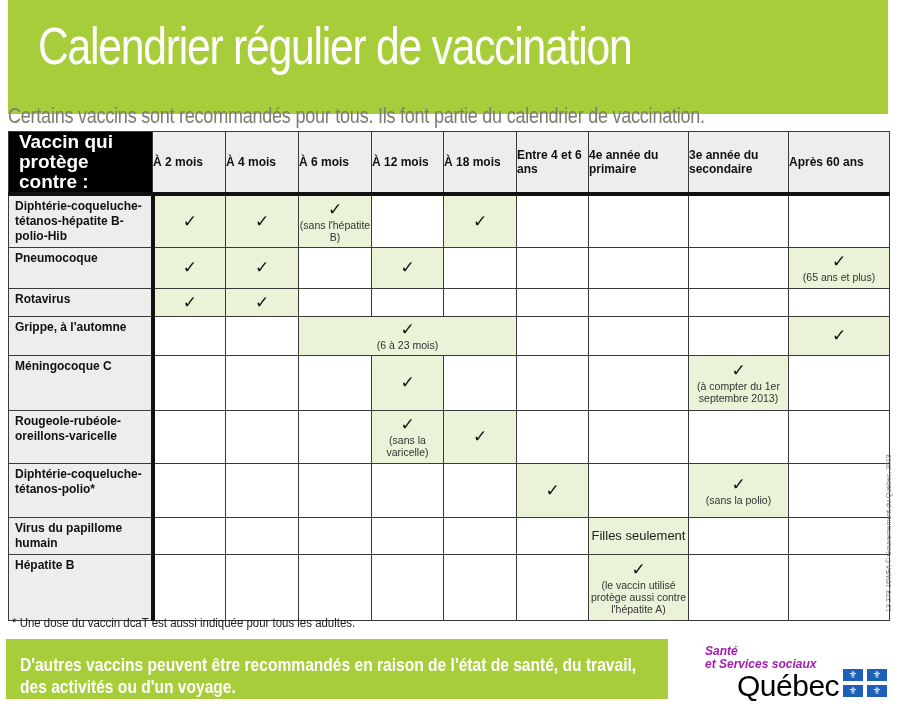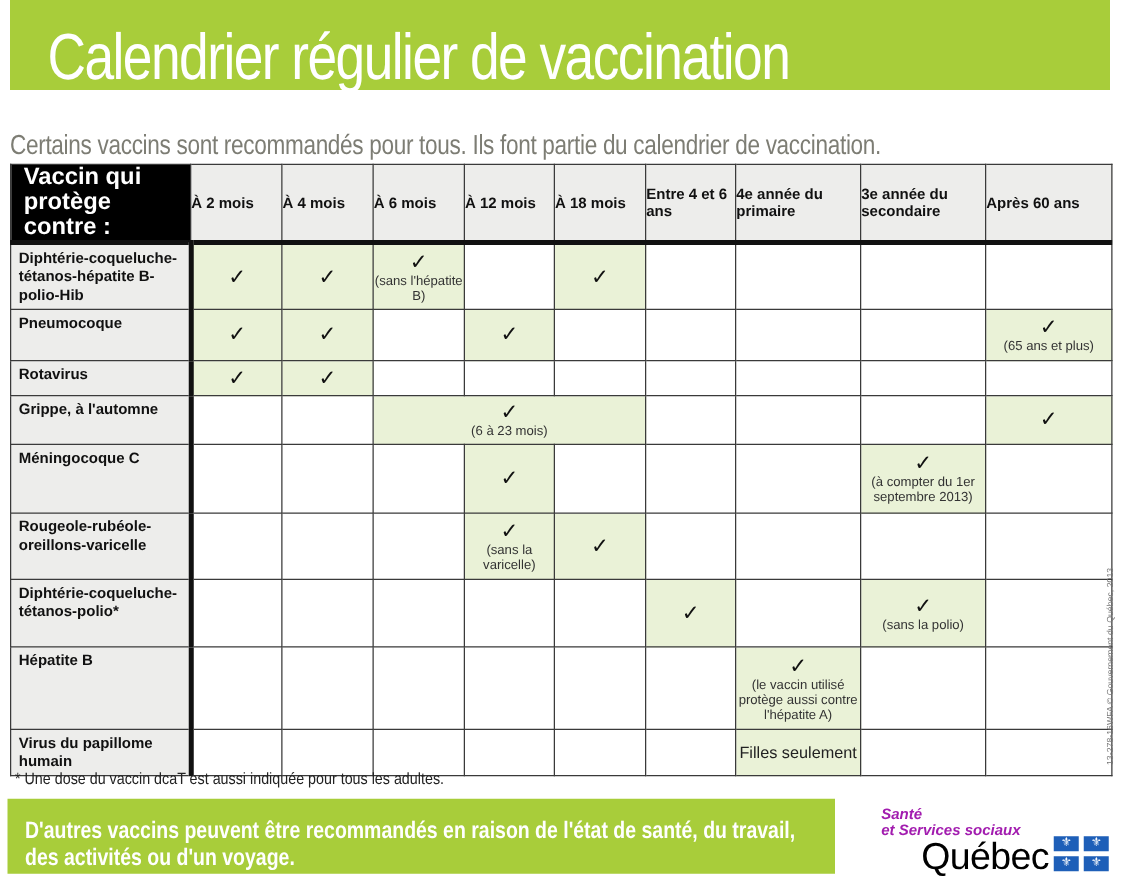--- a/index.html
+++ b/index.html
@@ -1,17 +1,17 @@
 <!DOCTYPE html>
 <html><head>
 <meta charset="utf-8">
 <style>
   html, body { margin:0; padding:0; background:#ffffff; }
   body { width:900px; height:707px; position:relative; overflow:hidden; font-family:"Liberation Sans", sans-serif; }
-  .title-band { position:absolute; left:8px; top:0; width:880px; height:72px; background:#a8cd3a; }
+  .title-band { position:absolute; left:8px; top:0; width:880px; height:114px; background:#a8cd3a; }
   .title-band h1 { margin:0; position:absolute; left:30px; top:16px; font-family:"Liberation Sans", sans-serif; font-weight:normal; font-size:52px; color:#ffffff; letter-spacing:-1.5px; transform:scaleX(0.82); transform-origin:left top; white-space:nowrap; }
   .subtitle { position:absolute; left:8px; top:103px; font-size:22px; color:#7d7d74; white-space:nowrap; transform:scaleX(0.82); transform-origin:left top; letter-spacing:-0.3px; }
   table.sched { position:absolute; left:8px; top:131px; border-collapse:collapse; table-layout:fixed; width:881px; }
   table.sched td, table.sched th { border:1.5px solid #3a3a3a; padding:0; font-size:12px; color:#111; vertical-align:middle; }
   table.sched th { background:#ededeb; font-weight:bold; text-align:left; padding-left:0; height:48px; }
   table.sched th.corner { background:#000; color:#fff; font-size:19px; line-height:20px; padding-left:10px; }
   table.sched thead tr { border-bottom:4px solid #111; }
   table.sched td.lbl { background:#ededeb; font-weight:bold; padding:3px 6px; vertical-align:top; line-height:15px; border-right:4px solid #111; }
   table.sched td.cell { text-align:center; }
   table.sched td.on { background:#eaf2d7; }
@@ -181,45 +181,45 @@
         <td class="cell on">
           <span class="chk">✓</span>
         </td>
         <td class="cell"></td>
         <td class="cell on">
           <span class="chk">✓</span>
           <span class="note">(sans la polio)</span>
         </td>
         <td class="cell"></td>
       </tr>
+      <tr style="height: 37px;">
+        <td class="lbl">Virus du papillome humain</td>
+        <td class="cell"></td>
+        <td class="cell"></td>
+        <td class="cell"></td>
+        <td class="cell"></td>
+        <td class="cell"></td>
+        <td class="cell"></td>
+        <td class="cell on">
+          <span class="note-lg">Filles seulement</span>
+        </td>
+        <td class="cell"></td>
+        <td class="cell"></td>
+      </tr>
       <tr style="height: 66px;">
         <td class="lbl">Hépatite B</td>
         <td class="cell"></td>
         <td class="cell"></td>
         <td class="cell"></td>
         <td class="cell"></td>
         <td class="cell"></td>
         <td class="cell"></td>
         <td class="cell on">
           <span class="chk">✓</span>
           <span class="note">(le vaccin utilisé protège aussi contre l'hépatite A)</span>
-        </td>
-        <td class="cell"></td>
-        <td class="cell"></td>
-      </tr>
-      <tr style="height: 37px;">
-        <td class="lbl">Virus du papillome humain</td>
-        <td class="cell"></td>
-        <td class="cell"></td>
-        <td class="cell"></td>
-        <td class="cell"></td>
-        <td class="cell"></td>
-        <td class="cell"></td>
-        <td class="cell on">
-          <span class="note-lg">Filles seulement</span>
         </td>
         <td class="cell"></td>
         <td class="cell"></td>
       </tr>
     </tbody>
 </table>
 
 <div class="footnote">* Une dose du vaccin dcaT est aussi indiquée pour tous les adultes.</div>
 
 <div class="bottom-band">

